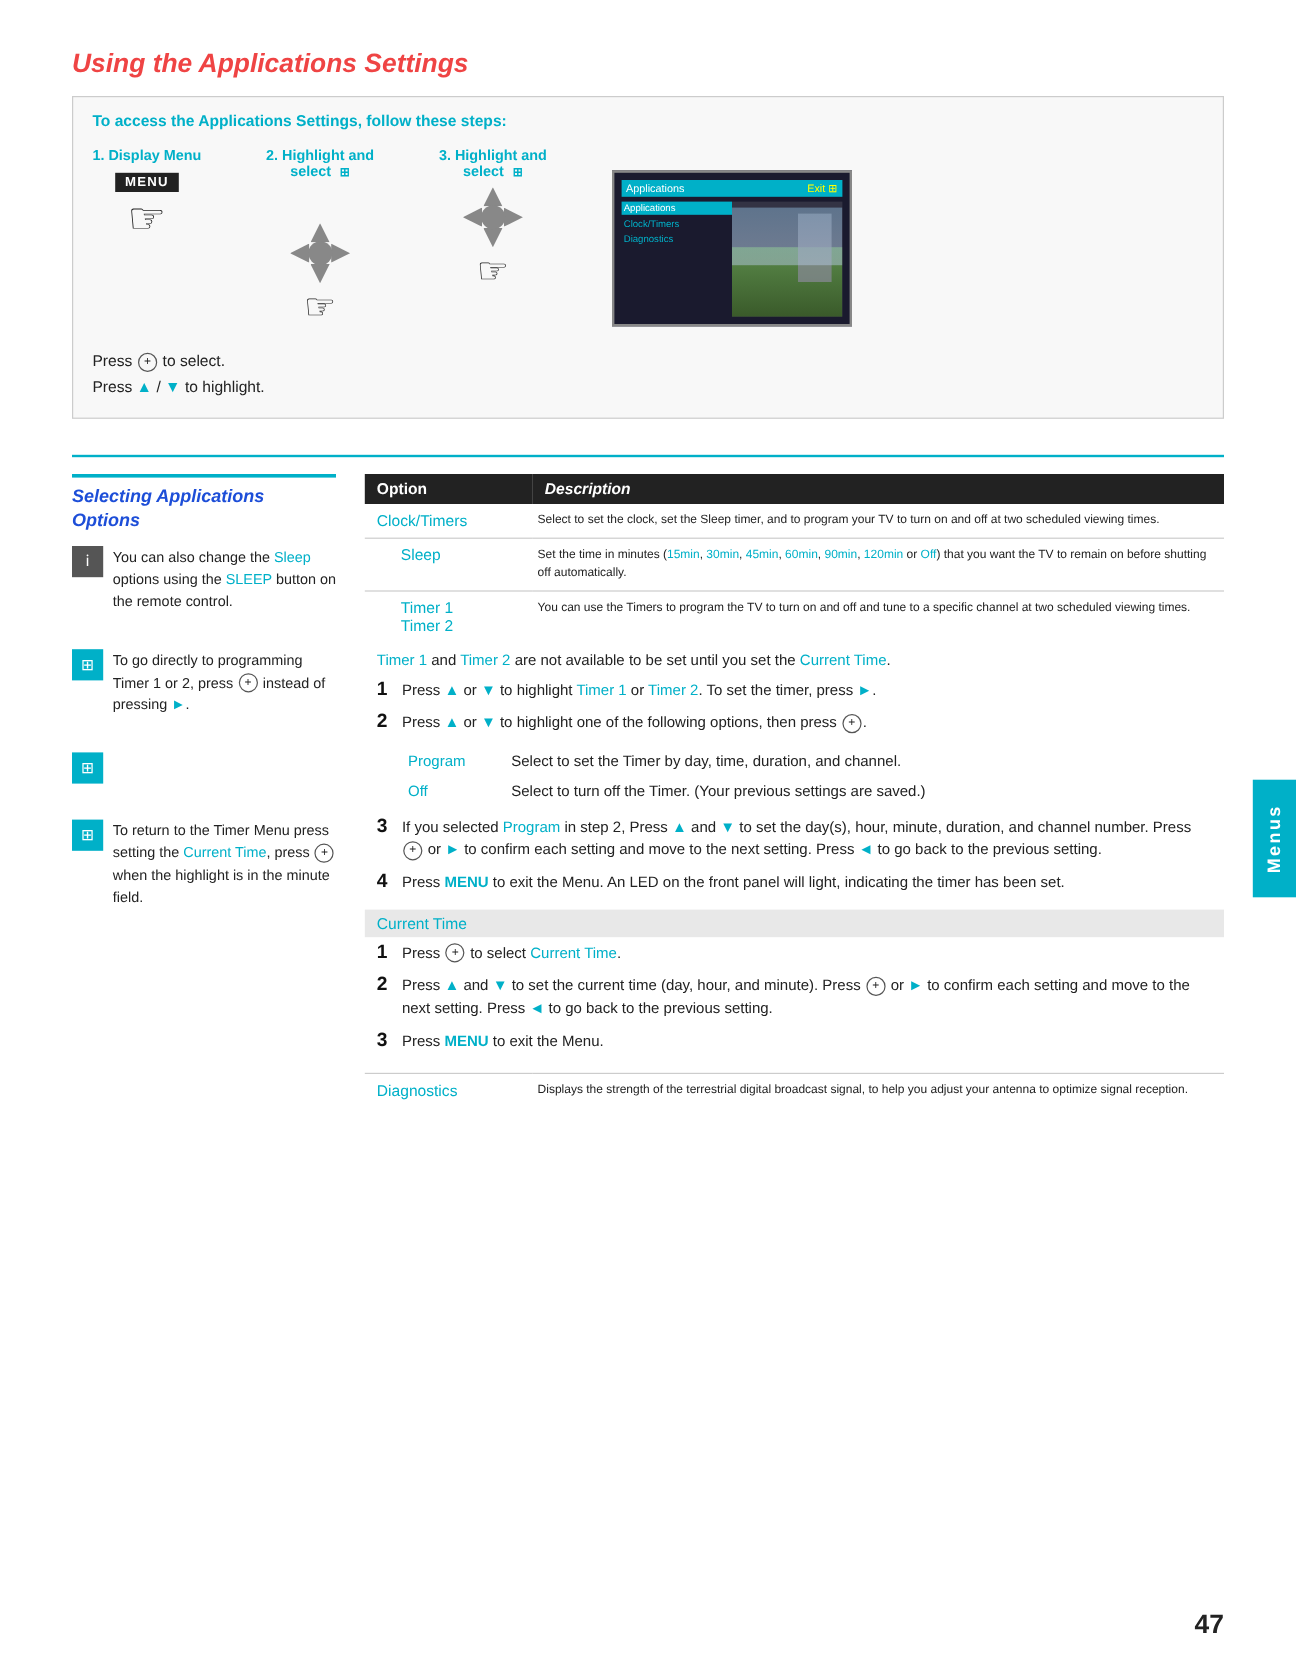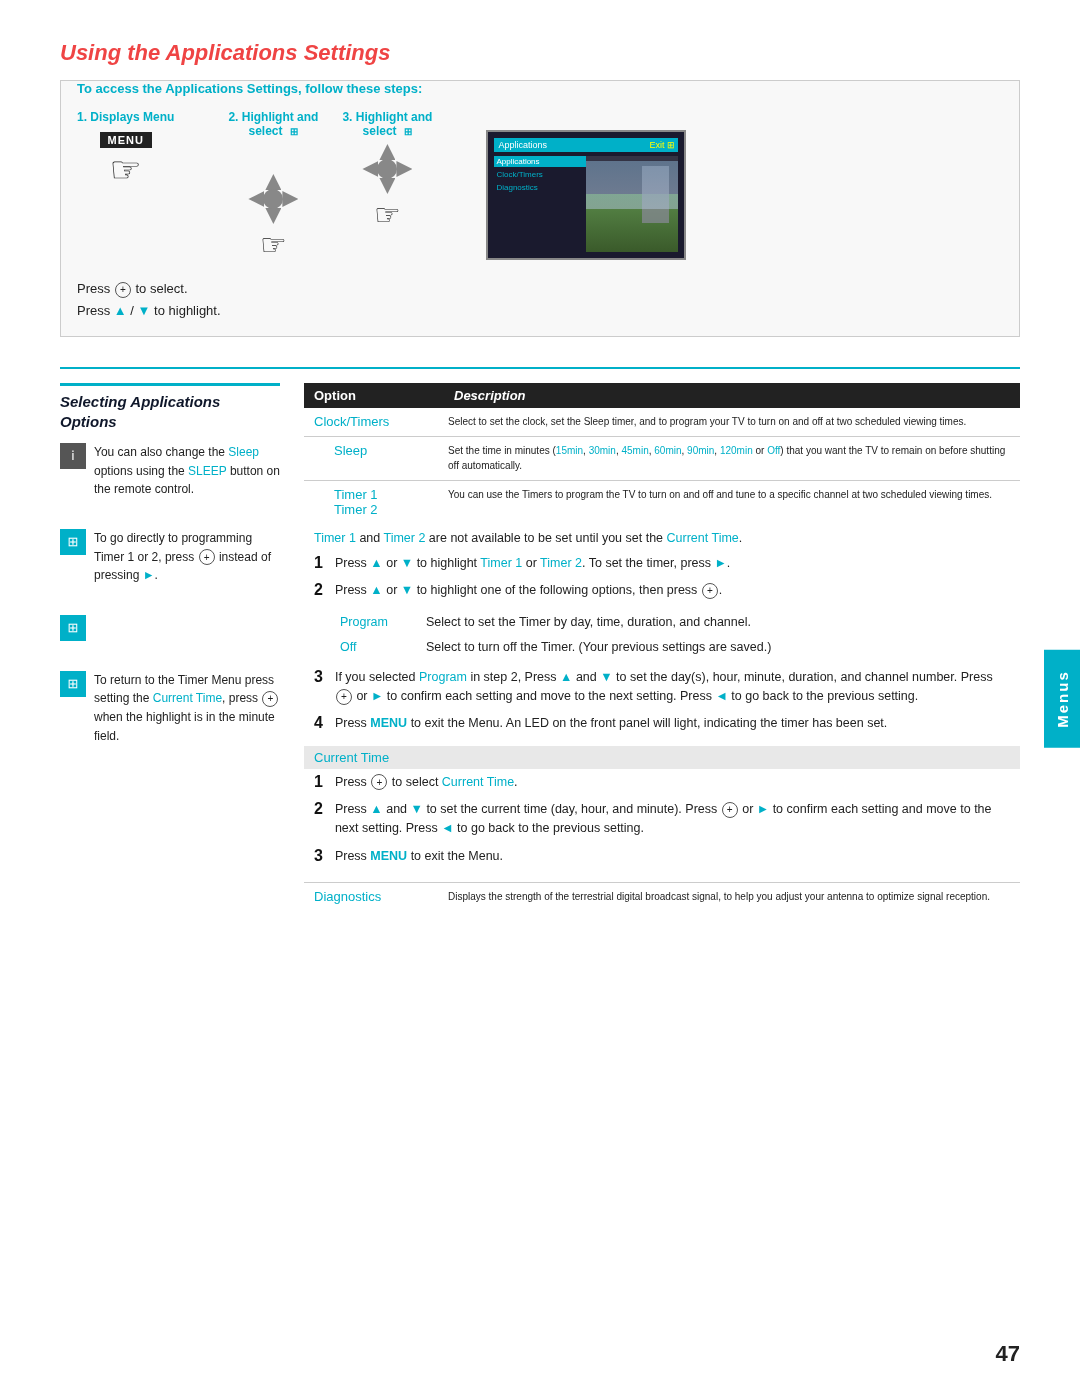--- a/index.html
+++ b/index.html
@@ -26,21 +26,21 @@
       font-style: italic;
       font-weight: bold;
       color: #ef4444;
       margin-bottom: 14px;
     }
 
     
     .instruction-box {
       border: 1px solid #ccc;
       background: #f8f8f8;
-      padding: 0 16px 14px 16px;
+      padding: 12px 16px 14px 16px;
       margin-bottom: 30px;
       display: flex;
       flex-direction: column;
       gap: 8px;
     }
 
     .instruction-header {
       color: #00b0c8;
       font-weight: bold;
       font-size: 13px;
@@ -199,21 +199,21 @@
     
     .left-sidebar {
       width: 220px;
       flex-shrink: 0;
     }
 
     .sidebar-section-title {
       font-style: italic;
       font-weight: bold;
       font-size: 15px;
-      color: #0f172a;
+      color: #1d4ed8;
       line-height: 1.3;
       margin-bottom: 12px;
       border-top: 3px solid #00b0c8;
       padding-top: 6px;
     }
 
     
     .right-content {
       flex: 1;
     }
@@ -390,21 +390,21 @@
 
   <h1 class="page-title">Using the Applications Settings</h1>
 
   <div class="instruction-box">
     <div class="instruction-header">To access the Applications Settings, follow these steps:</div>
     <div class="instruction-steps">
 
       <div class="step-group">
         <div class="step-label">
           <span>1.</span>
-          <span>Displays Menu</span>
+          <span>Display Menu</span>
         </div>
         <div class="menu-btn-icon">
           <div class="menu-label-box">MENU</div>
           <div class="hand-icon">☞</div>
         </div>
       </div>
 
       <div class="step-group" style="margin-left:30px;gap:30px;">
         <div class="step-label">
           <span>2.</span>
@@ -417,21 +417,21 @@
             <div class="dpad-up"></div>
             <div class="dpad-down"></div>
             <div class="dpad-left"></div>
             <div class="dpad-right"></div>
             <div class="dpad-center"></div>
           </div>
           <div class="hand-icon" style="font-size:30px;">☞</div>
         </div>
       </div>
 
-      <div class="step-group" style="">
+      <div class="step-group" style="margin-left:30px;">
         <div class="step-label">
           <span>3.</span>
           <span> Highlight and<br>select</span>
           <span style="font-size:10px; display:inline-block; margin-left:4px;">⊞</span>
         </div>
         <div class="dpad-container">
           <div class="dpad">
             <div class="dpad-up"></div>
             <div class="dpad-down"></div>
             <div class="dpad-left"></div>

